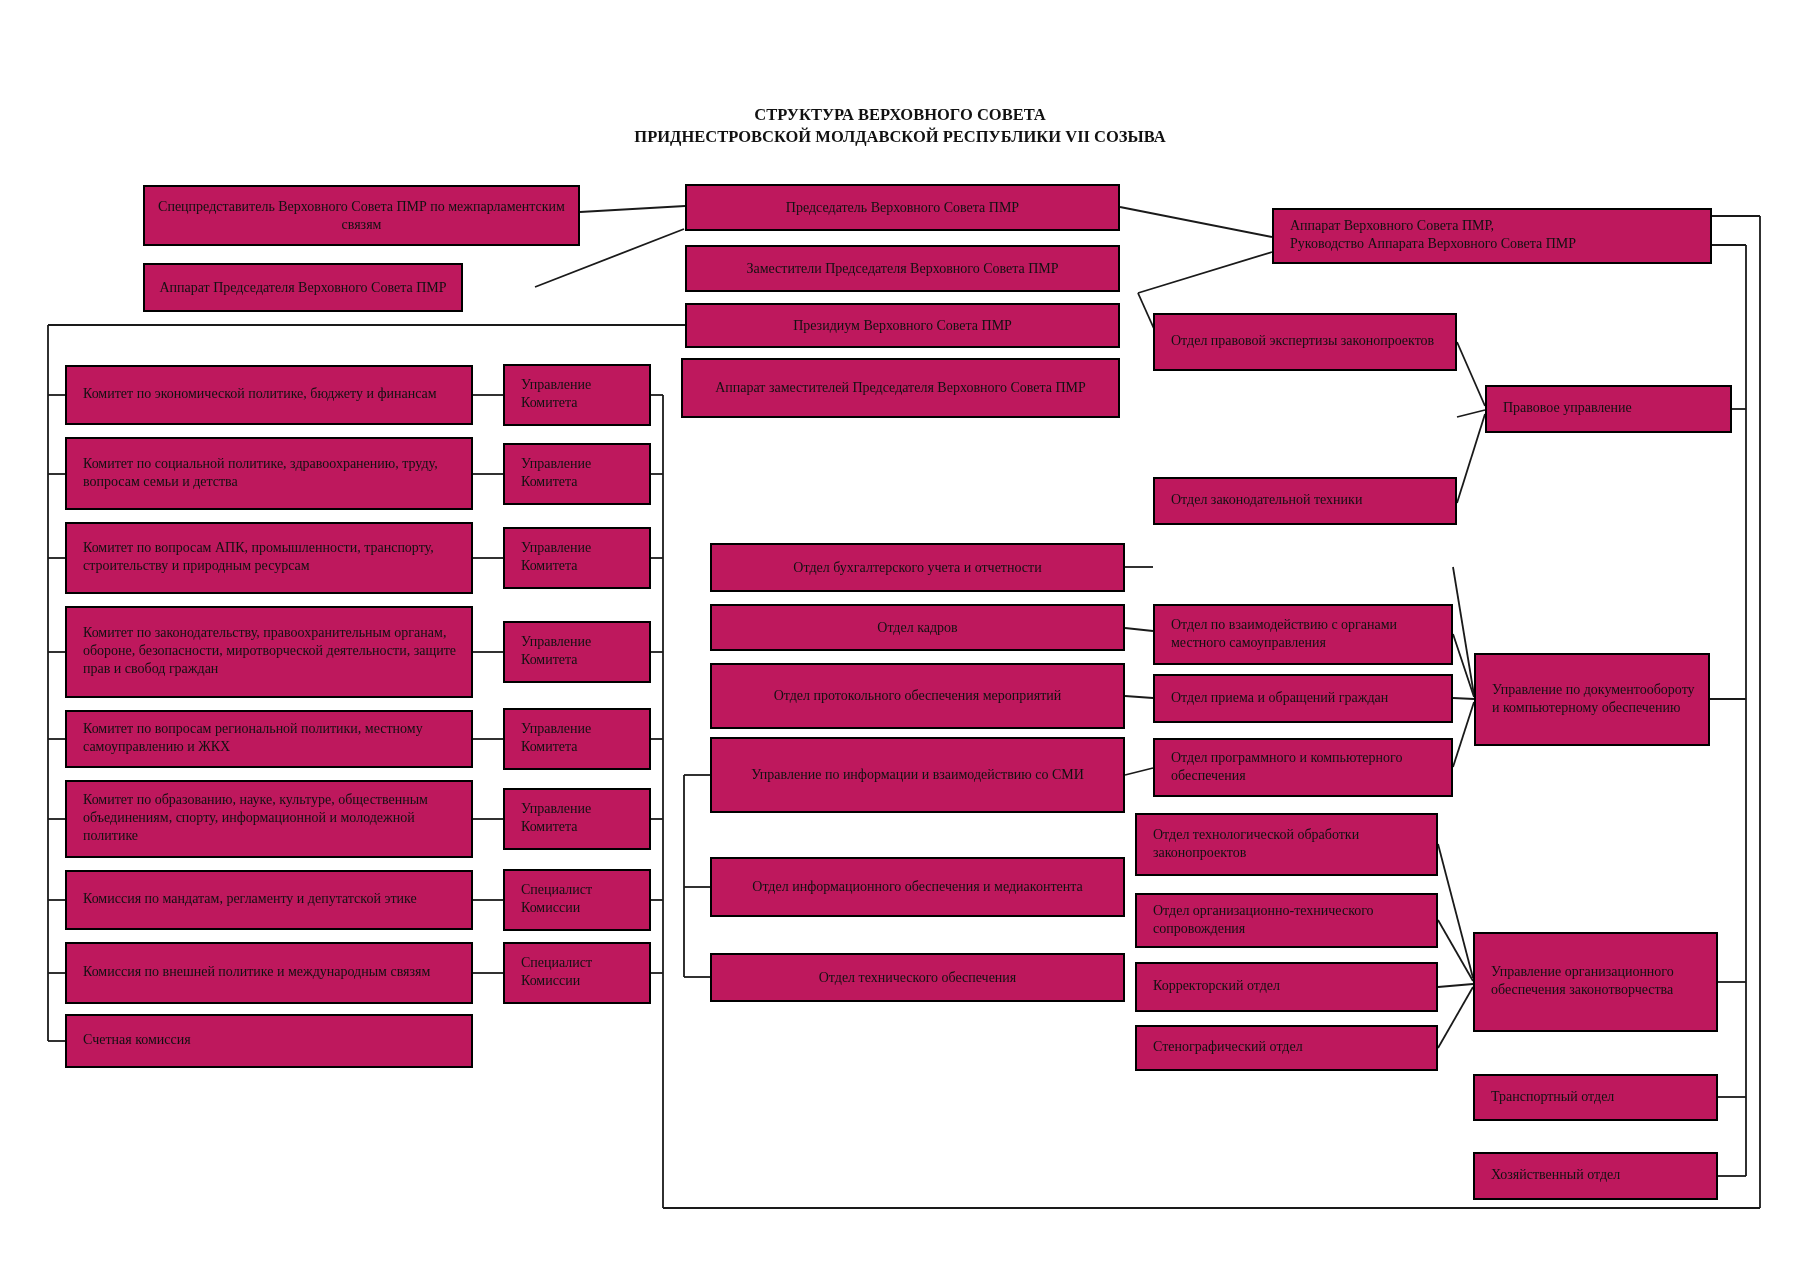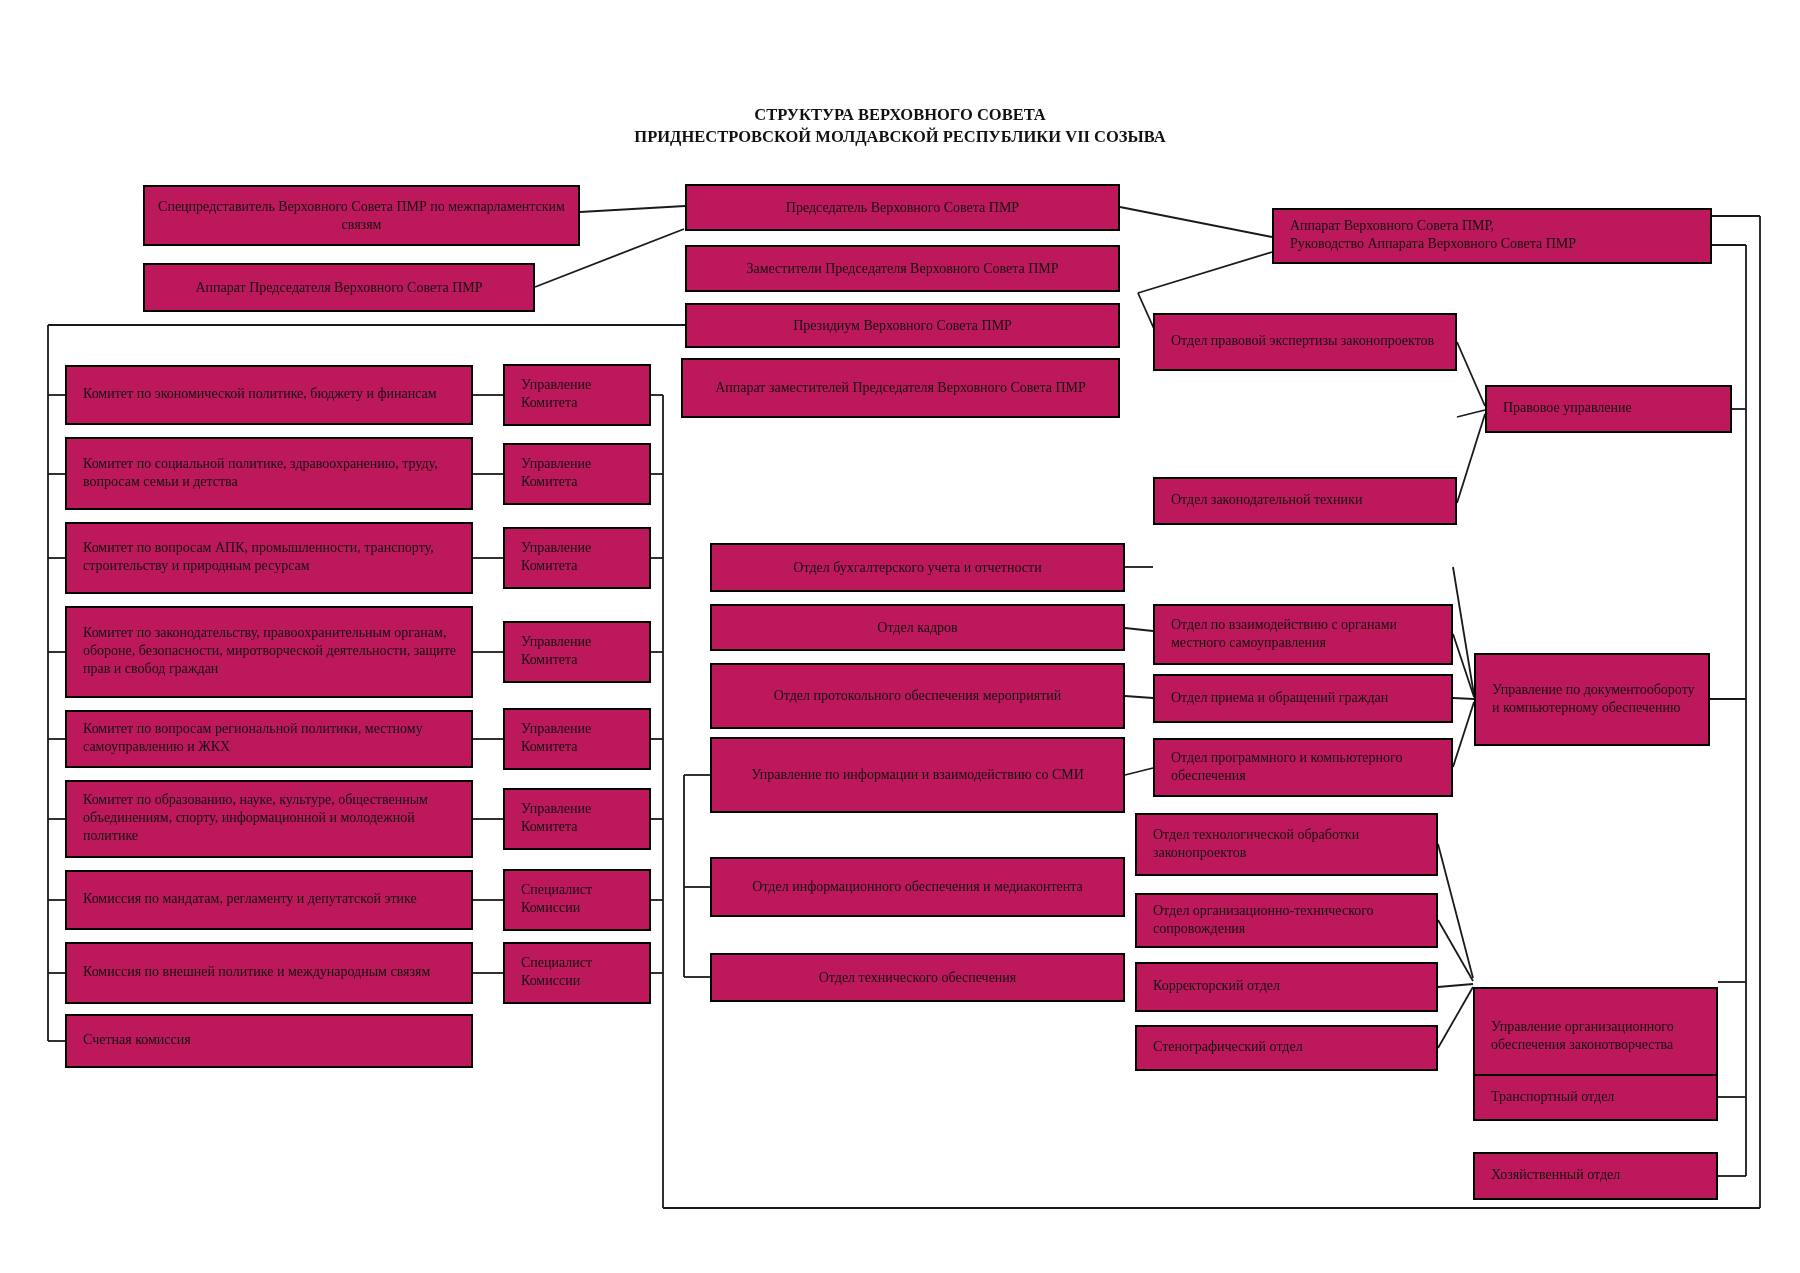--- a/index.html
+++ b/index.html
@@ -94,21 +94,21 @@
       <line x1="1138" y1="293" x2="1155" y2="331"></line>
     </g>
   </svg>
 
   <div class="title">
     <div>СТРУКТУРА ВЕРХОВНОГО СОВЕТА</div>
     <div>ПРИДНЕСТРОВСКОЙ МОЛДАВСКОЙ РЕСПУБЛИКИ VII СОЗЫВА</div>
   </div>
 
   <div class="box c" style="left:143px;top:185px;width:437px;height:61px">Спецпредставитель Верховного Совета ПМР по межпарламентским связям</div>
-  <div class="box c" style="left:143px;top:263px;width:392px;height:49px">Аппарат Председателя Верховного Совета ПМР</div>
+  <div class="box c" style="left:143px;top:263px;width:320px;height:49px">Аппарат Председателя Верховного Совета ПМР</div>
 
   <div class="box c" style="left:685px;top:184px;width:435px;height:47px">Председатель Верховного Совета ПМР</div>
   <div class="box c" style="left:685px;top:245px;width:435px;height:47px">Заместители Председателя Верховного Совета ПМР</div>
   <div class="box c" style="left:685px;top:303px;width:435px;height:45px">Президиум Верховного Совета ПМР</div>
   <div class="box c" style="left:681px;top:358px;width:439px;height:60px">Аппарат заместителей Председателя  Верховного Совета ПМР</div>
 
   <div class="box l" style="left:1272px;top:208px;width:440px;height:56px">
     <span>Аппарат Верховного Совета ПМР,</span>
     <span>Руководство Аппарата Верховного Совета ПМР</span>
   </div>
@@ -145,18 +145,18 @@
 
   <div class="box l" style="left:1153px;top:604px;width:300px;height:61px">Отдел по взаимодействию с органами местного самоуправления</div>
   <div class="box l" style="left:1153px;top:674px;width:300px;height:49px">Отдел приема и обращений граждан</div>
   <div class="box l" style="left:1153px;top:738px;width:300px;height:59px">Отдел программного и компьютерного обеспечения</div>
   <div class="box l" style="left:1474px;top:653px;width:236px;height:93px">Управление по документообороту и компьютерному обеспечению</div>
 
   <div class="box l" style="left:1135px;top:813px;width:303px;height:63px">Отдел технологической обработки законопроектов</div>
   <div class="box l" style="left:1135px;top:893px;width:303px;height:55px">Отдел организационно-технического сопровождения</div>
   <div class="box l" style="left:1135px;top:962px;width:303px;height:50px">Корректорский отдел</div>
   <div class="box l" style="left:1135px;top:1025px;width:303px;height:46px">Стенографический отдел</div>
-  <div class="box l" style="left:1473px;top:987px;width:245px;height:100px">Управление организационного обеспечения законотворчества</div>
+  <div class="box l" style="left:1473px;top:932px;width:245px;height:100px">Управление организационного обеспечения законотворчества</div>
 
   <div class="box l" style="left:1473px;top:1074px;width:245px;height:47px">Транспортный отдел</div>
   <div class="box l" style="left:1473px;top:1152px;width:245px;height:48px">Хозяйственный отдел</div>
 
 </div>
 
 </body></html>

